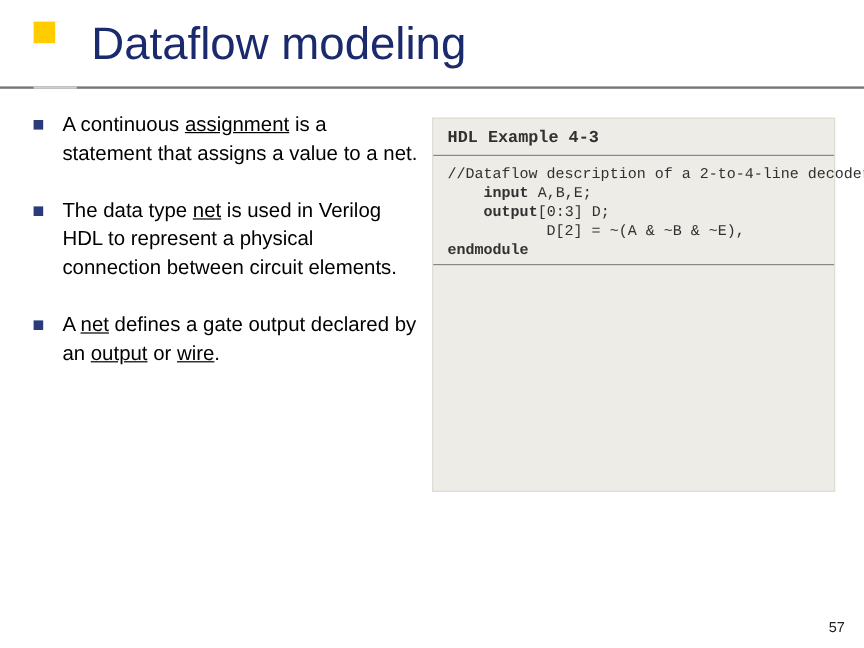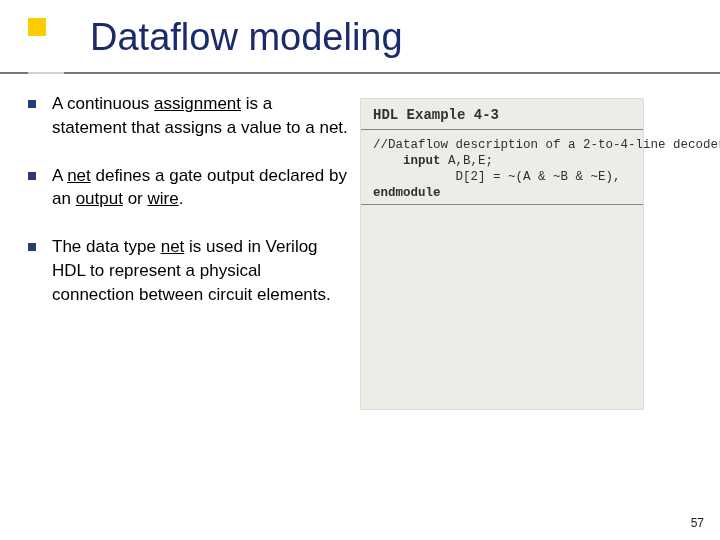--- a/index.html
+++ b/index.html
@@ -17,21 +17,21 @@
     left: 28px;
     width: 22px;
     height: 22px;
     background: #ffcc00;
     border-right: 4px solid #fff;
     border-bottom: 4px solid #fff;
   }
   .title {
     position: absolute;
     top: 16px;
-    left: 90px;
+    left: 76px;
     font-size: 38px;
     font-weight: 400;
     color: #1a2a6c;
   }
   .underline {
     position: absolute;
     top: 72px;
     left: 0;
     width: 720px;
     height: 2px;
@@ -66,21 +66,21 @@
   .bullet-text {
     font-size: 17px;
     line-height: 1.4;
     color: #000;
   }
   .u { text-decoration: underline; }
   .code-figure {
     position: absolute;
     top: 98px;
     left: 360px;
-    width: 284px;
+    width: 336px;
     height: 312px;
     background: #f6f5f0;
     border: 1px solid #e6e4da;
     font-family: "Courier New", monospace;
     font-size: 12.5px;
     color: #2a2a2a;
     padding: 8px 10px 8px 12px;
     filter: blur(0.35px) contrast(0.92);
   }
   .code-figure .hdl-label {
@@ -114,34 +114,35 @@
 <div class="content">
   <div class="bullet-item">
     <div class="bullet"></div>
     <div class="bullet-text">
       <span>A continuous </span><span class="u">assignment</span><span> is a statement that assigns a value to a net.</span>
     </div>
   </div>
   <div class="bullet-item">
     <div class="bullet"></div>
     <div class="bullet-text">
-      <span>A </span><span class="u">net</span><span> defines a gate output declared by an </span><span class="u">output</span><span> or </span><span class="u">wire</span><span>.</span>
+      <span>The data type </span><span class="u">net</span><span> is used in Verilog HDL to represent a physical connection between circuit elements.</span>
     </div>
   </div>
   <div class="bullet-item">
     <div class="bullet"></div>
     <div class="bullet-text">
-      <span>The data type </span><span class="u">net</span><span> is used in Verilog HDL to represent a physical connection between circuit elements.</span>
+      <span>A </span><span class="u">net</span><span> defines a gate output declared by an </span><span class="u">output</span><span> or </span><span class="u">wire</span><span>.</span>
     </div>
   </div>
 </div>
 
 <div class="code-figure">
   <div class="hdl-label">HDL Example 4-3</div>
   <hr>
   <div class="line">//Dataflow description of a 2-to-4-line decoder</div>
   <div class="line">    <span class="kw">input</span> A,B,E;</div>
+  <div class="line">    <span class="kw">output</span>[0:3] D;</div>
   <div class="line">           D[2] = ~(A &amp; ~B &amp; ~E),</div>
   <div class="line"><span class="kw">endmodule</span></div>
   <hr>
 </div>
 
 <div class="page-num">57</div>
 
 </body></html>

